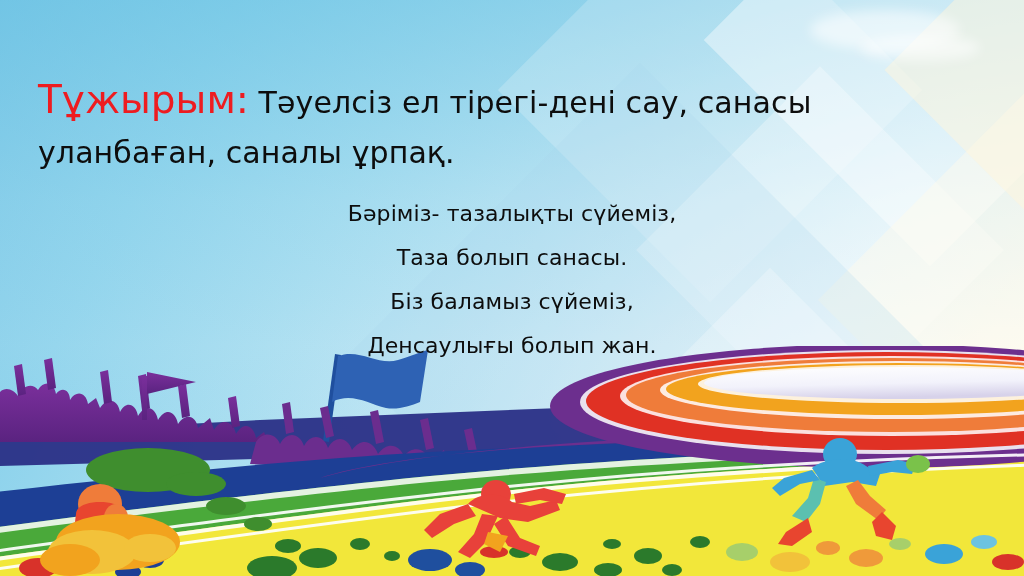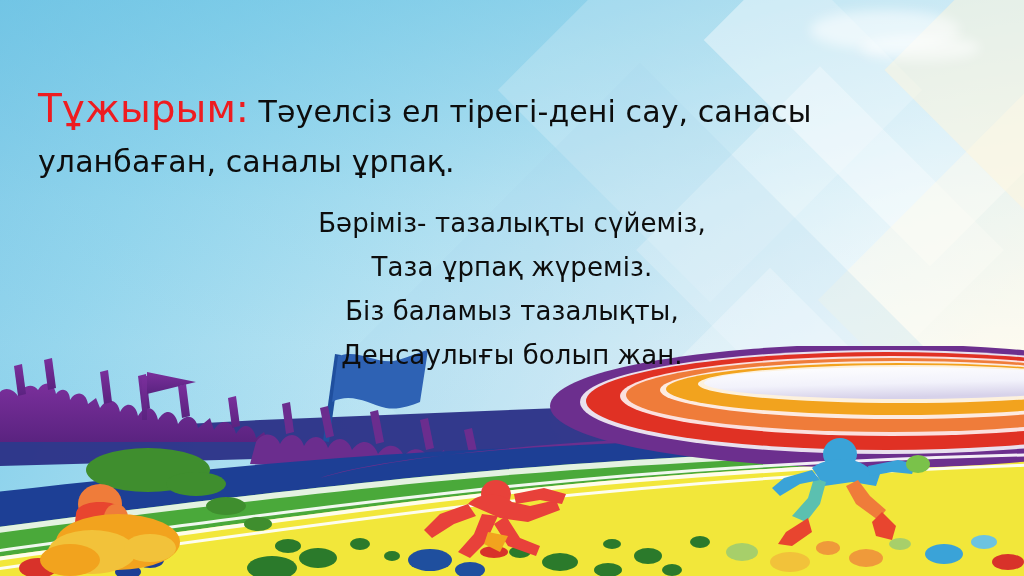--- a/index.html
+++ b/index.html
@@ -69,21 +69,21 @@
     bottom: 0;
     width: 1024px;
     height: 230px;
   }
   .scene svg { display: block; }
 
   
   .text-block {
     position: absolute;
     left: 0;
-    top: 9px;
+    top: 0;
     width: 1024px;
     padding: 0;
     z-index: 5;
   }
   .para {
     margin: 0;
     padding: 0 40px 0 38px;
     color: #0d0d0d;
     font-size: 30px;
     line-height: 50px;
@@ -96,21 +96,21 @@
     color: #ee1c20;
     font-size: 39px;
     line-height: 50px;
     letter-spacing: 0px;
   }
   .verse {
     margin: 0;
     padding: 0;
     text-align: center;
     color: #0d0d0d;
-    font-size: 26px;
+    font-size: 22px;
     line-height: 44px;
     letter-spacing: 0.1px;
   }
   .verse-1 { margin-top: 14px; }
 </style>
 </head>
 <body>
 
 <div id="slide">
 
@@ -333,18 +333,18 @@
   </div>
 
   <div class="text-block">
 
     <p class="para p-lead">
       <span class="lead-title">Тұжырым:</span>
       <span>Тәуелсіз ел тірегі-дені сау, санасы уланбаған, саналы ұрпақ.</span>
     </p>
 
     <p class="verse verse-1">Бәріміз- тазалықты сүйеміз,</p>
-    <p class="verse">Таза ұрпақ жүреміз.</p>
-    <p class="verse">Біз баламыз тазалықты,</p>
+    <p class="verse">Таза болып санасы.</p>
+    <p class="verse">Біз баламыз сүйеміз,</p>
     <p class="verse">Денсаулығы болып жан.</p>
   </div>
 
 </div>
 
 </body></html>

